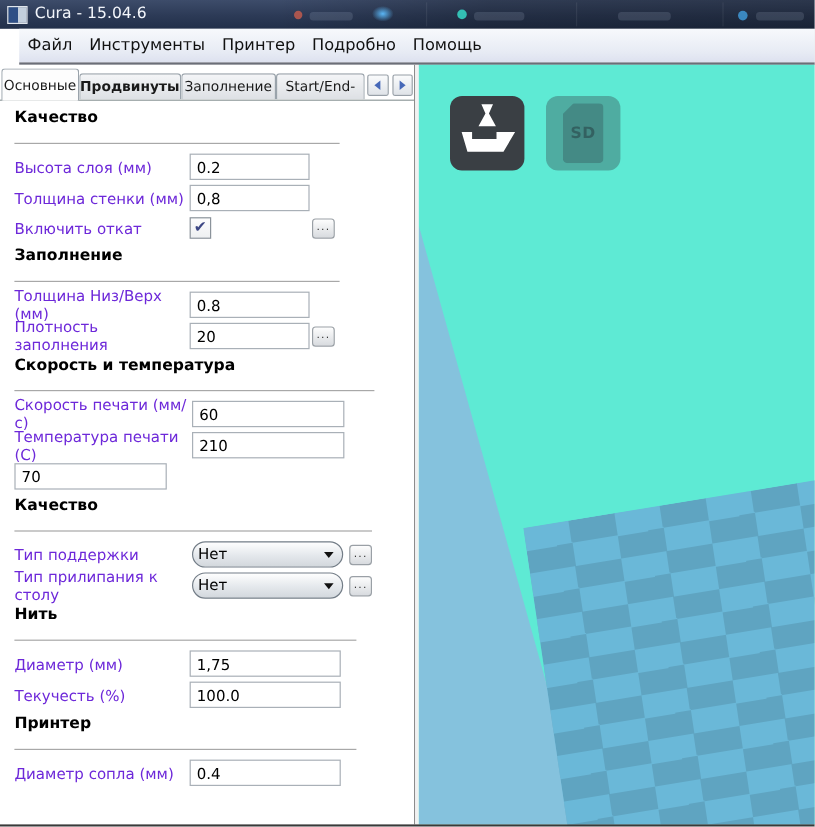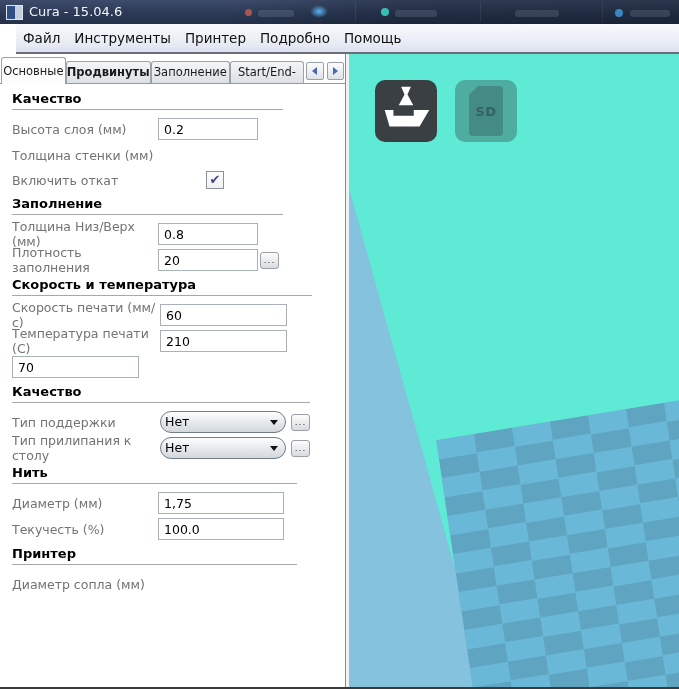--- a/index.html
+++ b/index.html
@@ -51,25 +51,25 @@
   .tri-left{width:0;height:0;border-top:4px solid transparent;border-bottom:4px solid transparent;
     border-right:5px solid #4668b8;}
   .tri-right{width:0;height:0;border-top:4px solid transparent;border-bottom:4px solid transparent;
     border-left:5px solid #4668b8;}
 
   
   .panel-content{position:absolute;left:0;right:0;top:29px;bottom:0;border-top:1px solid #919b9c;
     background:#fff;padding:7px 0 0 12px;}
   .section{margin-bottom:4px;}
   .section h3{font-size:13px;font-weight:bold;color:#000;height:16px;line-height:16px;margin:0 0 6px 0;
-    padding-bottom:2px;border-bottom:1px solid #a8a8a8;}
+    padding-bottom:12px;border-bottom:1px solid #a8a8a8;}
   .w271{width:271px;} .w300{width:300px;} .w298{width:298px;} .w285{width:285px;}
   .row{display:flex;align-items:center;height:26px;}
-  .row.rh24{height:24px;gap:48px;}
-  .row label{font-size:12.5px;color:#737373;}
+  .row.rh24{height:24px;}
+  .row label{font-size:12.5px;color:#6d28d9;}
   .lbl146{width:146px;flex:none;} .lbl148{width:148px;flex:none;}
   .txt{box-sizing:border-box;height:22px;border:1px solid #a9b0b7;background:#fff;
     font-family:inherit;font-size:12.5px;color:#000;padding:0 0 0 5px;outline:none;flex:none;}
   .in100{width:100px;} .in126{width:126px;} .in127{width:127px;}
   .checkbox{box-sizing:border-box;width:18px;height:18px;border:1px solid #8b939b;flex:none;
     background:linear-gradient(180deg,#fdfdfd,#eef0f2);color:#3d4784;font-size:13px;line-height:16px;
     text-align:center;cursor:default;}
   .more-btn{box-sizing:border-box;width:19px;height:17px;border:1px solid #9aa0a6;border-radius:3px;
     background:linear-gradient(180deg,#fdfdfd,#d8dbdf);color:#333;font-size:9px;line-height:7px;
     text-align:center;letter-spacing:1px;flex:none;cursor:default;padding:0;font-family:inherit;}
@@ -149,20 +149,21 @@
     <div class="panel-content">
 
       <div class="section w271">
         <h3>Качество</h3>
         <div class="row">
           <label class="lbl146">Высота слоя (мм)</label>
           <input class="txt in100" value="0.2" style="">
         </div>
         <div class="row">
           <label class="lbl146">Толщина стенки (мм)</label>
+          <input class="txt in100" value="0,8" style="">
         </div>
         <div class="row rh24">
           <label class="lbl146">Включить откат</label>
           <div class="checkbox">
             <span>✔</span>
           </div>
           <button class="more-btn ml84">...</button>
         </div>
       </div>
 
@@ -223,20 +224,21 @@
         <div class="row">
           <label class="lbl146">Текучесть (%)</label>
           <input class="txt in126" value="100.0" style="">
         </div>
       </div>
 
       <div class="section w285">
         <h3>Принтер</h3>
         <div class="row">
           <label class="lbl146">Диаметр сопла (мм)</label>
+          <input class="txt in126" value="0.4" style="">
         </div>
       </div>
 
     </div>
   </div>
 
   <div class="panel-gap"></div>
 
   <div class="viewport">
     <div class="wedge"></div>

